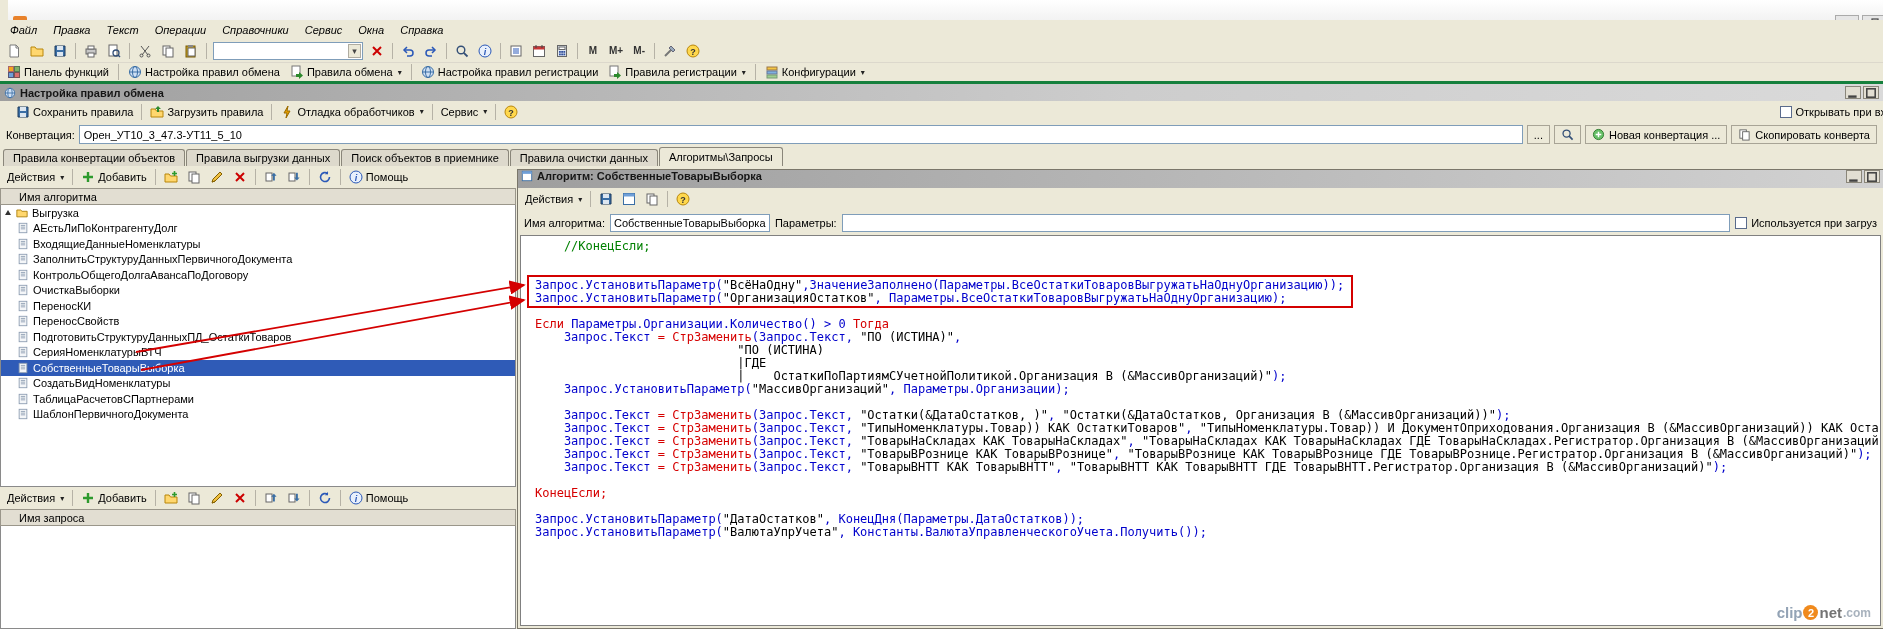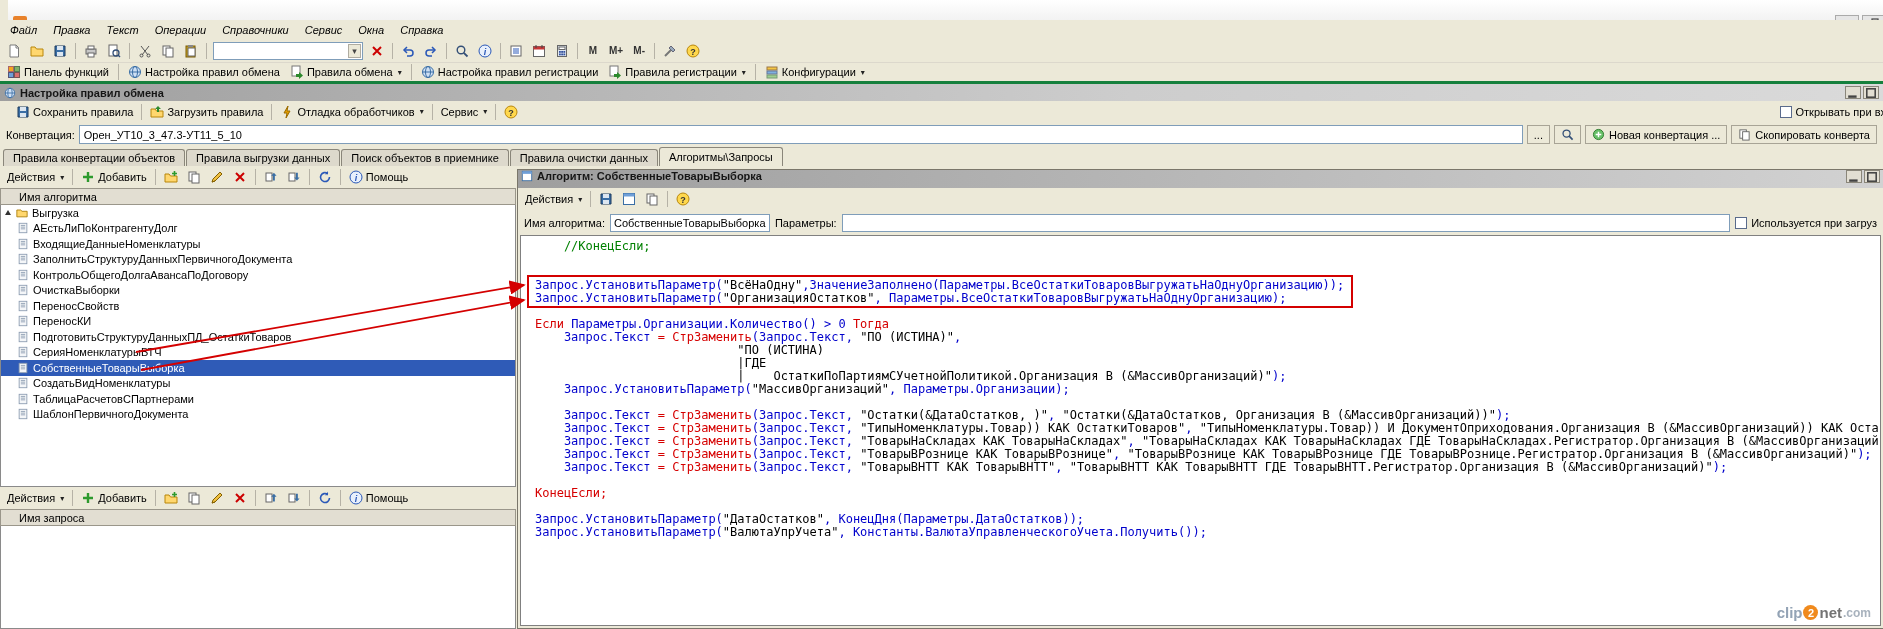--- a/index.html
+++ b/index.html
@@ -676,32 +676,32 @@
       </div>
       <div class="lp-row">
         <span class="icon">
           <svg viewBox="0 0 14 14">
             <rect x="2.5" y="1.5" width="9" height="11" fill="#f4f6f8" stroke="#8a9ab0"></rect>
             <line x1="4.5" y1="4" x2="9.5" y2="4" stroke="#8a9ab0"></line>
             <line x1="4.5" y1="6" x2="9.5" y2="6" stroke="#8a9ab0"></line>
             <line x1="4.5" y1="8" x2="9.5" y2="8" stroke="#8a9ab0"></line>
           </svg>
         </span>
+        <span class="lbl">ПереносКИ</span>
+      </div>
+      <div class="lp-row">
+        <span class="icon">
+          <svg viewBox="0 0 14 14">
+            <rect x="2.5" y="1.5" width="9" height="11" fill="#f4f6f8" stroke="#8a9ab0"></rect>
+            <line x1="4.5" y1="4" x2="9.5" y2="4" stroke="#8a9ab0"></line>
+            <line x1="4.5" y1="6" x2="9.5" y2="6" stroke="#8a9ab0"></line>
+            <line x1="4.5" y1="8" x2="9.5" y2="8" stroke="#8a9ab0"></line>
+          </svg>
+        </span>
         <span class="lbl">ПереносСвойств</span>
-      </div>
-      <div class="lp-row">
-        <span class="icon">
-          <svg viewBox="0 0 14 14">
-            <rect x="2.5" y="1.5" width="9" height="11" fill="#f4f6f8" stroke="#8a9ab0"></rect>
-            <line x1="4.5" y1="4" x2="9.5" y2="4" stroke="#8a9ab0"></line>
-            <line x1="4.5" y1="6" x2="9.5" y2="6" stroke="#8a9ab0"></line>
-            <line x1="4.5" y1="8" x2="9.5" y2="8" stroke="#8a9ab0"></line>
-          </svg>
-        </span>
-        <span class="lbl">ПереносКИ</span>
       </div>
       <div class="lp-row">
         <span class="icon">
           <svg viewBox="0 0 14 14">
             <rect x="2.5" y="1.5" width="9" height="11" fill="#f4f6f8" stroke="#8a9ab0"></rect>
             <line x1="4.5" y1="4" x2="9.5" y2="4" stroke="#8a9ab0"></line>
             <line x1="4.5" y1="6" x2="9.5" y2="6" stroke="#8a9ab0"></line>
             <line x1="4.5" y1="8" x2="9.5" y2="8" stroke="#8a9ab0"></line>
           </svg>
         </span>

